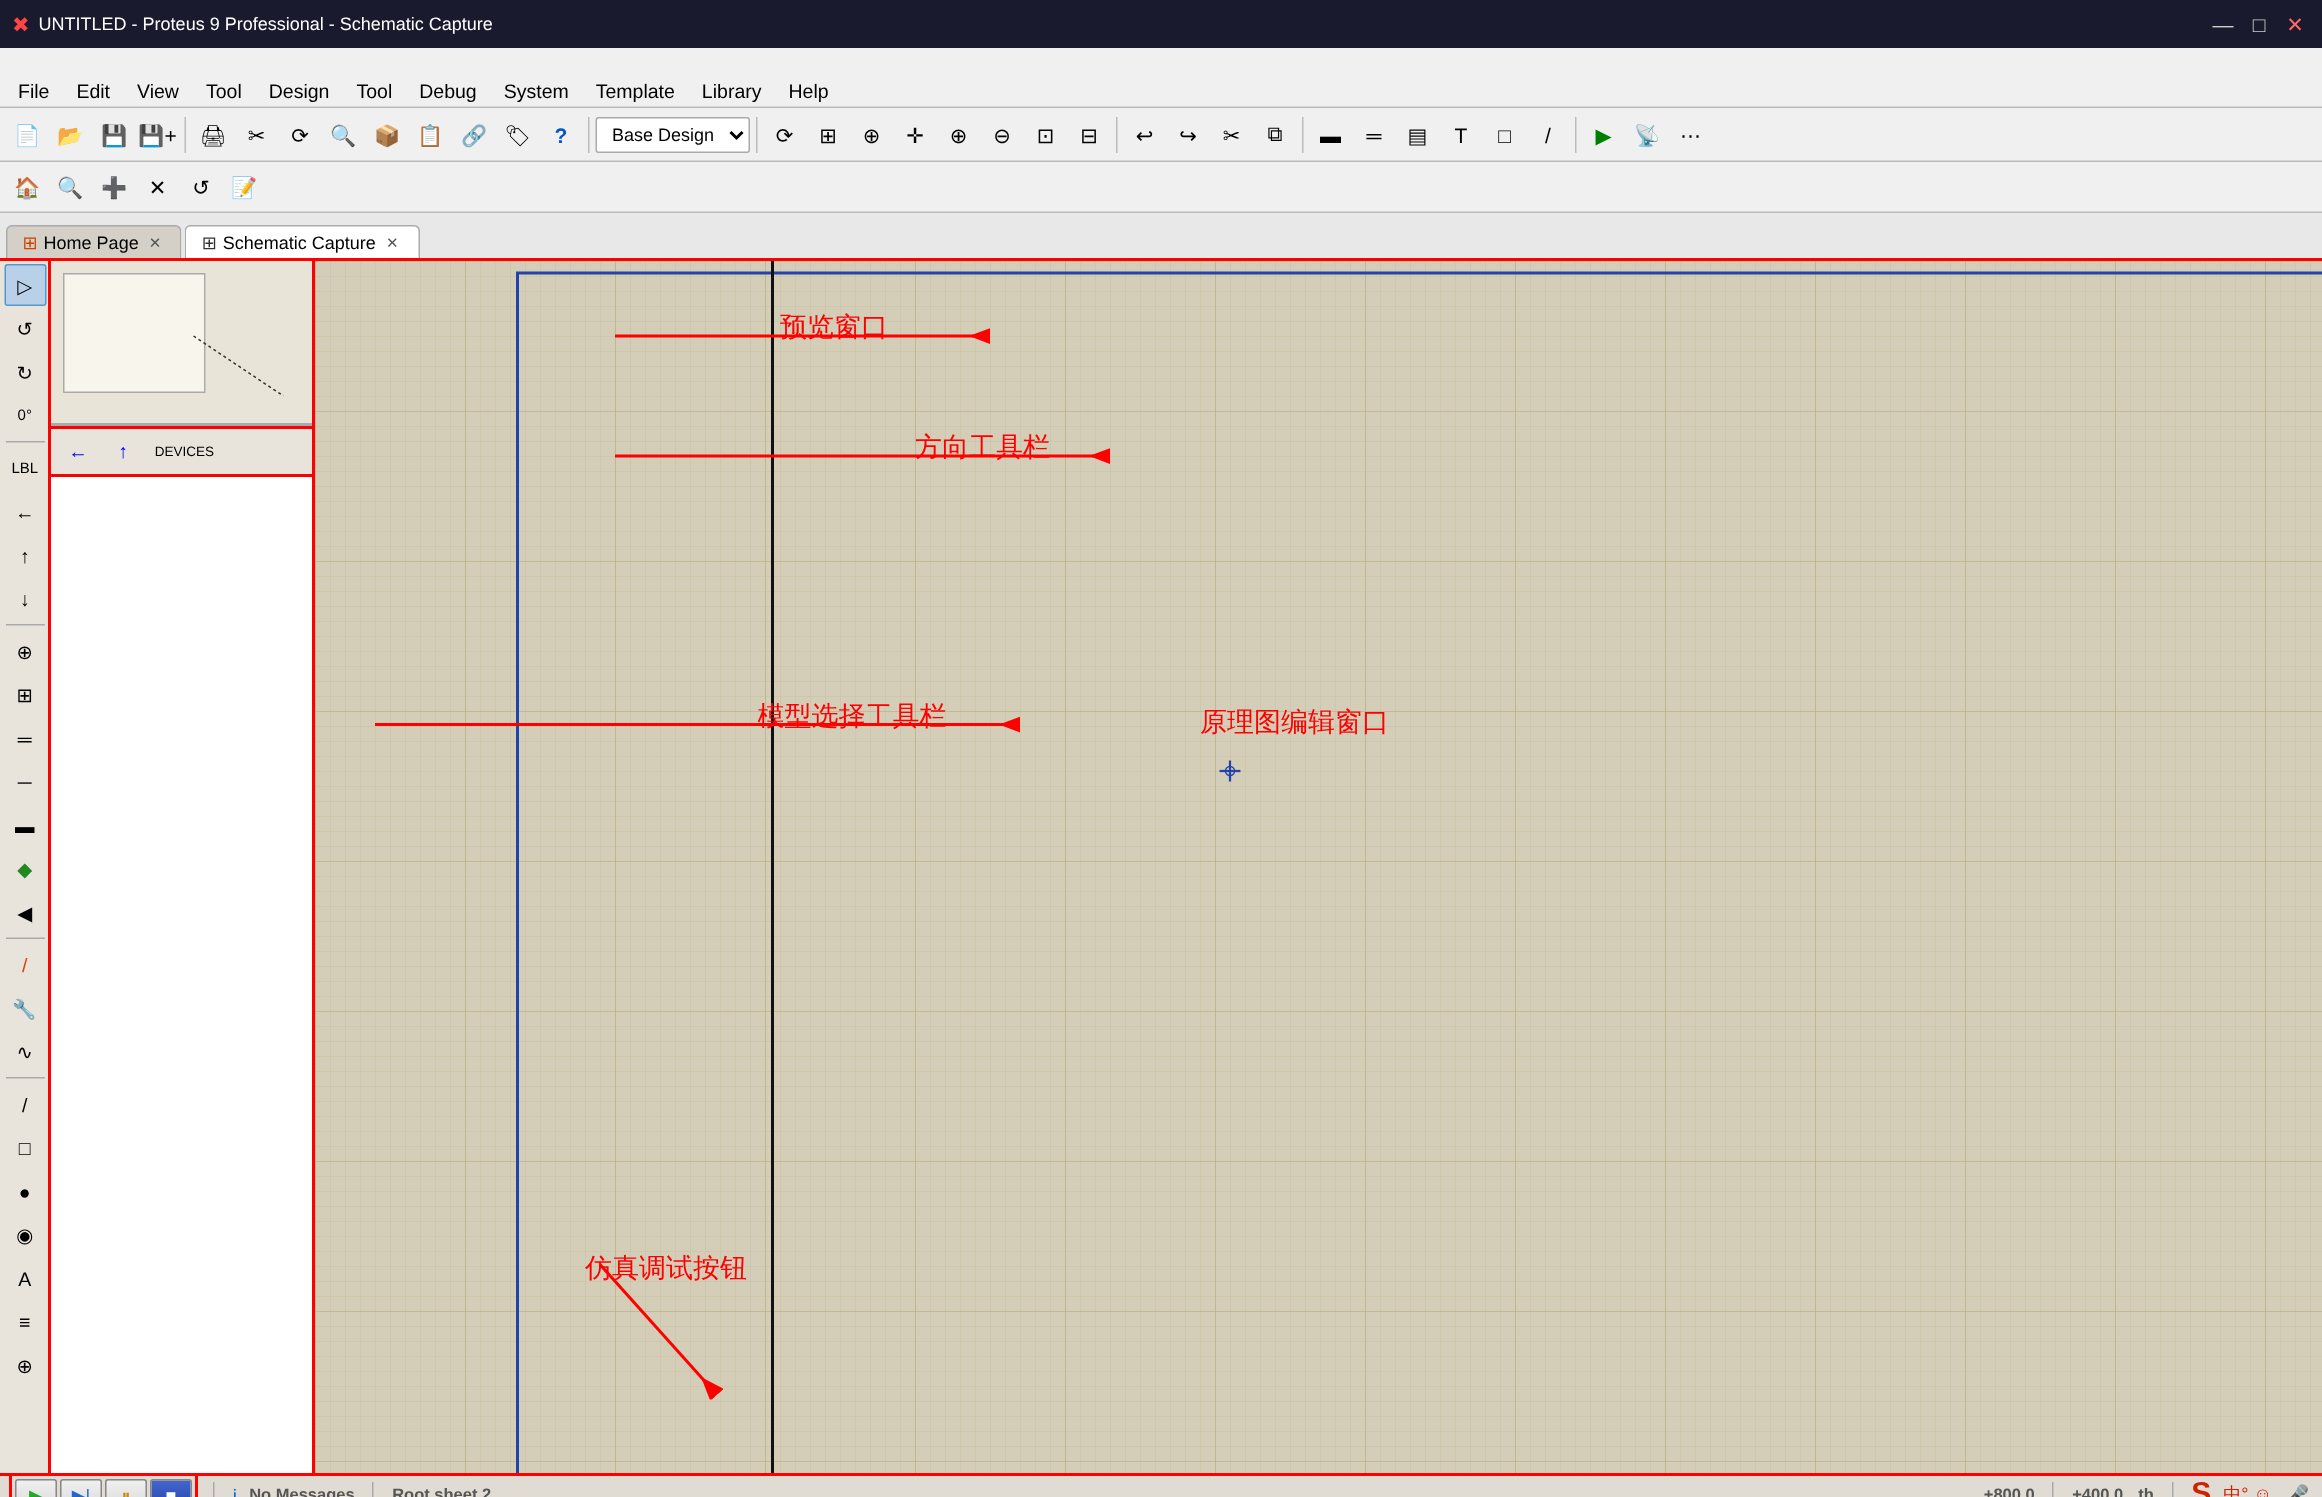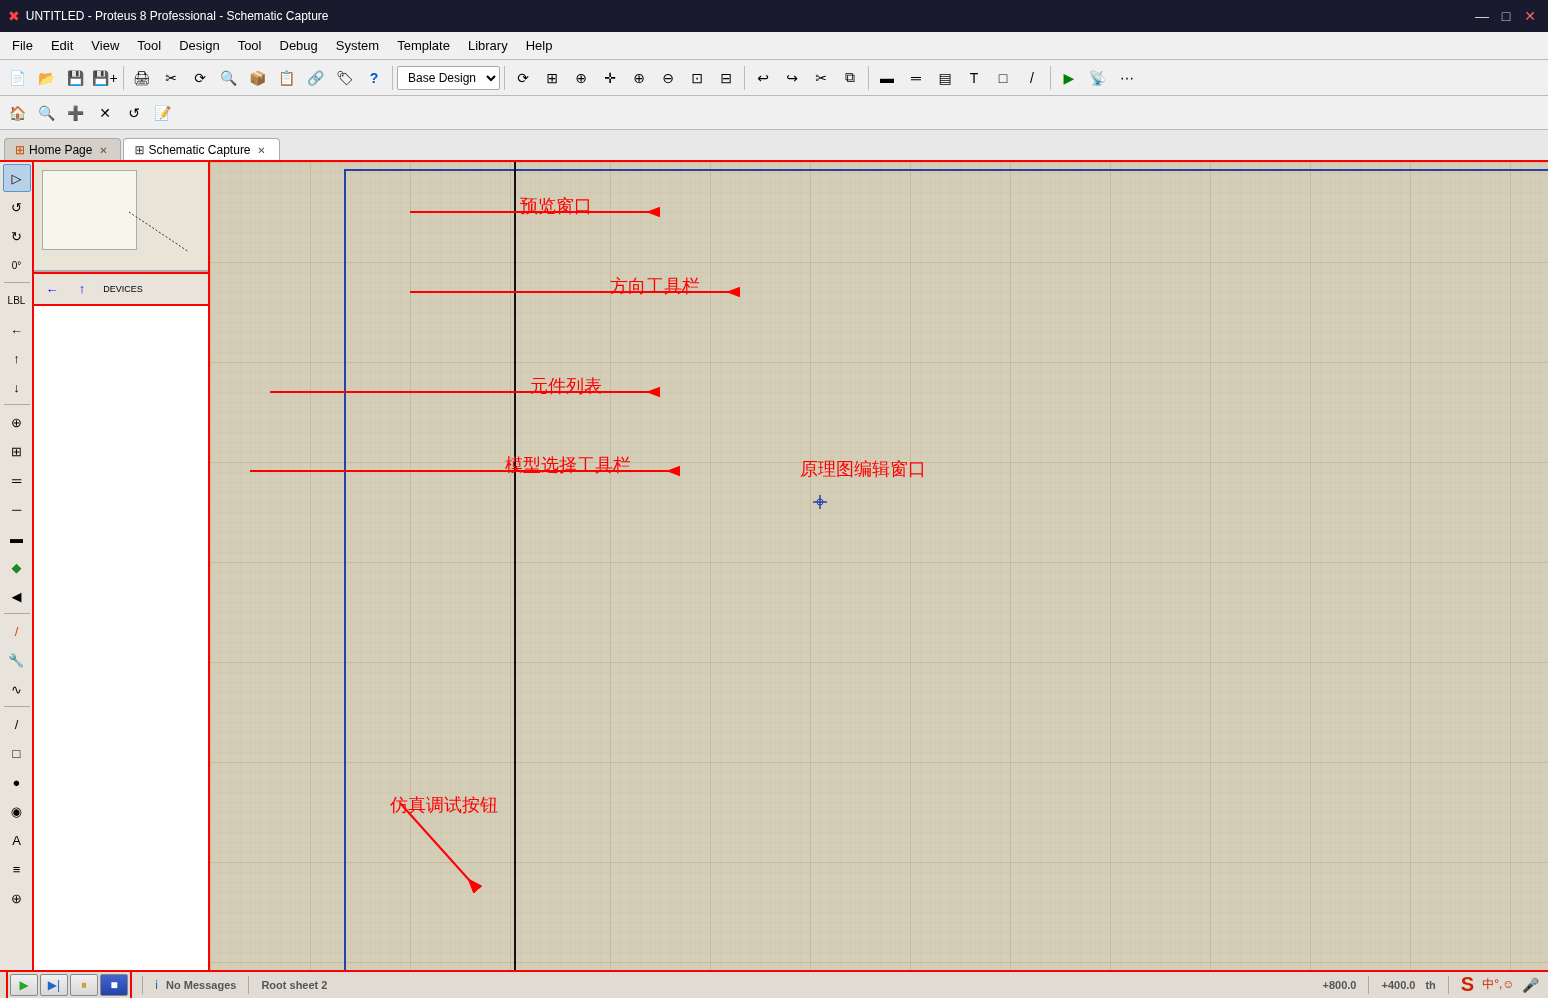--- a/index.html
+++ b/index.html
@@ -18,23 +18,23 @@
     #title-bar .title-left { display: flex; align-items: center; gap: 6px; font-size: 12px; }
     #title-bar .title-controls { display: flex; gap: 4px; }
     #title-bar .title-controls span { 
       width: 20px; height: 20px; display: flex; align-items: center; justify-content: center; 
       cursor: pointer; font-size: 14px; color: #ccc;
     }
 
     
     #menu-bar {
       background: #f0f0f0;
-      height: 28px;
-      display: flex;
-      align-items: center;
+      height: 40px;
+      display: flex;
+      align-items: flex-end;
       padding: 0 4px;
       border-bottom: 1px solid #bbb;
       gap: 2px;
     }
     .menu-item {
       padding: 3px 8px;
       cursor: pointer;
       font-size: 13px;
       border-radius: 2px;
     }
@@ -270,21 +270,21 @@
       position: absolute;
       pointer-events: none;
     }
   </style>
 </head>
 <body>
 
 <div id="title-bar">
   <div class="title-left">
     <span style="color:#ff4444; font-size:14px;">✖</span>
-    <span>UNTITLED - Proteus 8 Professional - Schematic Capture</span>
+    <span>UNTITLED - Proteus 9 Professional - Schematic Capture</span>
   </div>
   <div class="title-controls">
     <span>—</span>
     <span>□</span>
     <span style="color:#ff6666;">✕</span>
   </div>
 </div>
 
 <div id="menu-bar">
   <span class="menu-item">File</span>
@@ -465,49 +465,38 @@
           <defs>
               <marker id="arr2" markerWidth="8" markerHeight="8" refX="6" refY="3" orient="auto">
                 <path d="M0,0 L0,6 L8,3 z" fill="red"></path>
               </marker>
             </defs>
           <line x1="330" y1="30" x2="10" y2="30" stroke="red" stroke-width="2" marker-start="url(#arr2)"></line>
         </svg>
         <span class="annot-label" style="position:absolute;top:12px;left:210px;">方向工具栏</span>
       </div>
 
-      <div class="annot-arrow" style="position:absolute; top:200px; left:50px;">
-        <svg width="400" height="60">
-          <defs>
-              <marker id="arr3" markerWidth="8" markerHeight="8" refX="6" refY="3" orient="auto">
-                <path d="M0,0 L0,6 L8,3 z" fill="red"></path>
-              </marker>
-            </defs>
-          <line x1="390" y1="30" x2="10" y2="30" stroke="red" stroke-width="2" marker-start="url(#arr3)"></line>
-        </svg>
-        <span class="annot-label" style="position:absolute;top:12px;left:270px;">元件列表</span>
-      </div>
 
       <div class="annot-arrow" style="position:absolute; top:279px; left:30px;">
         <svg width="440" height="60">
           <defs>
               <marker id="arr4" markerWidth="8" markerHeight="8" refX="6" refY="3" orient="auto">
                 <path d="M0,0 L0,6 L8,3 z" fill="red"></path>
               </marker>
             </defs>
           <line x1="430" y1="30" x2="10" y2="30" stroke="red" stroke-width="2" marker-start="url(#arr4)"></line>
         </svg>
         <span class="annot-label" style="position:absolute;top:12px;left:265px;">模型选择工具栏</span>
       </div>
 
       <div class="annot-arrow" style="position:absolute; top:295px; left:590px;">
         <span class="annot-label">原理图编辑窗口</span>
       </div>
 
-      <div class="annot-arrow" style="position:absolute; top:631px; left:180px;text-align:right;">
+      <div class="annot-arrow" style="position:absolute; top:659px; left:180px;text-align:right;">
         <svg width="250" height="100">
           <defs>
               <marker id="arr5" markerWidth="8" markerHeight="8" refX="2" refY="3" orient="auto">
                 <path d="M8,0 L8,6 L0,3 z" fill="red"></path>
               </marker>
             </defs>
           <line x1="10" y1="10" x2="80" y2="88" stroke="red" stroke-width="2" marker-end="url(#arr5)"></line>
         </svg>
         <span class="annot-label" style="position:absolute;top:0;left:0;">仿真调试按钮</span>
       </div>

